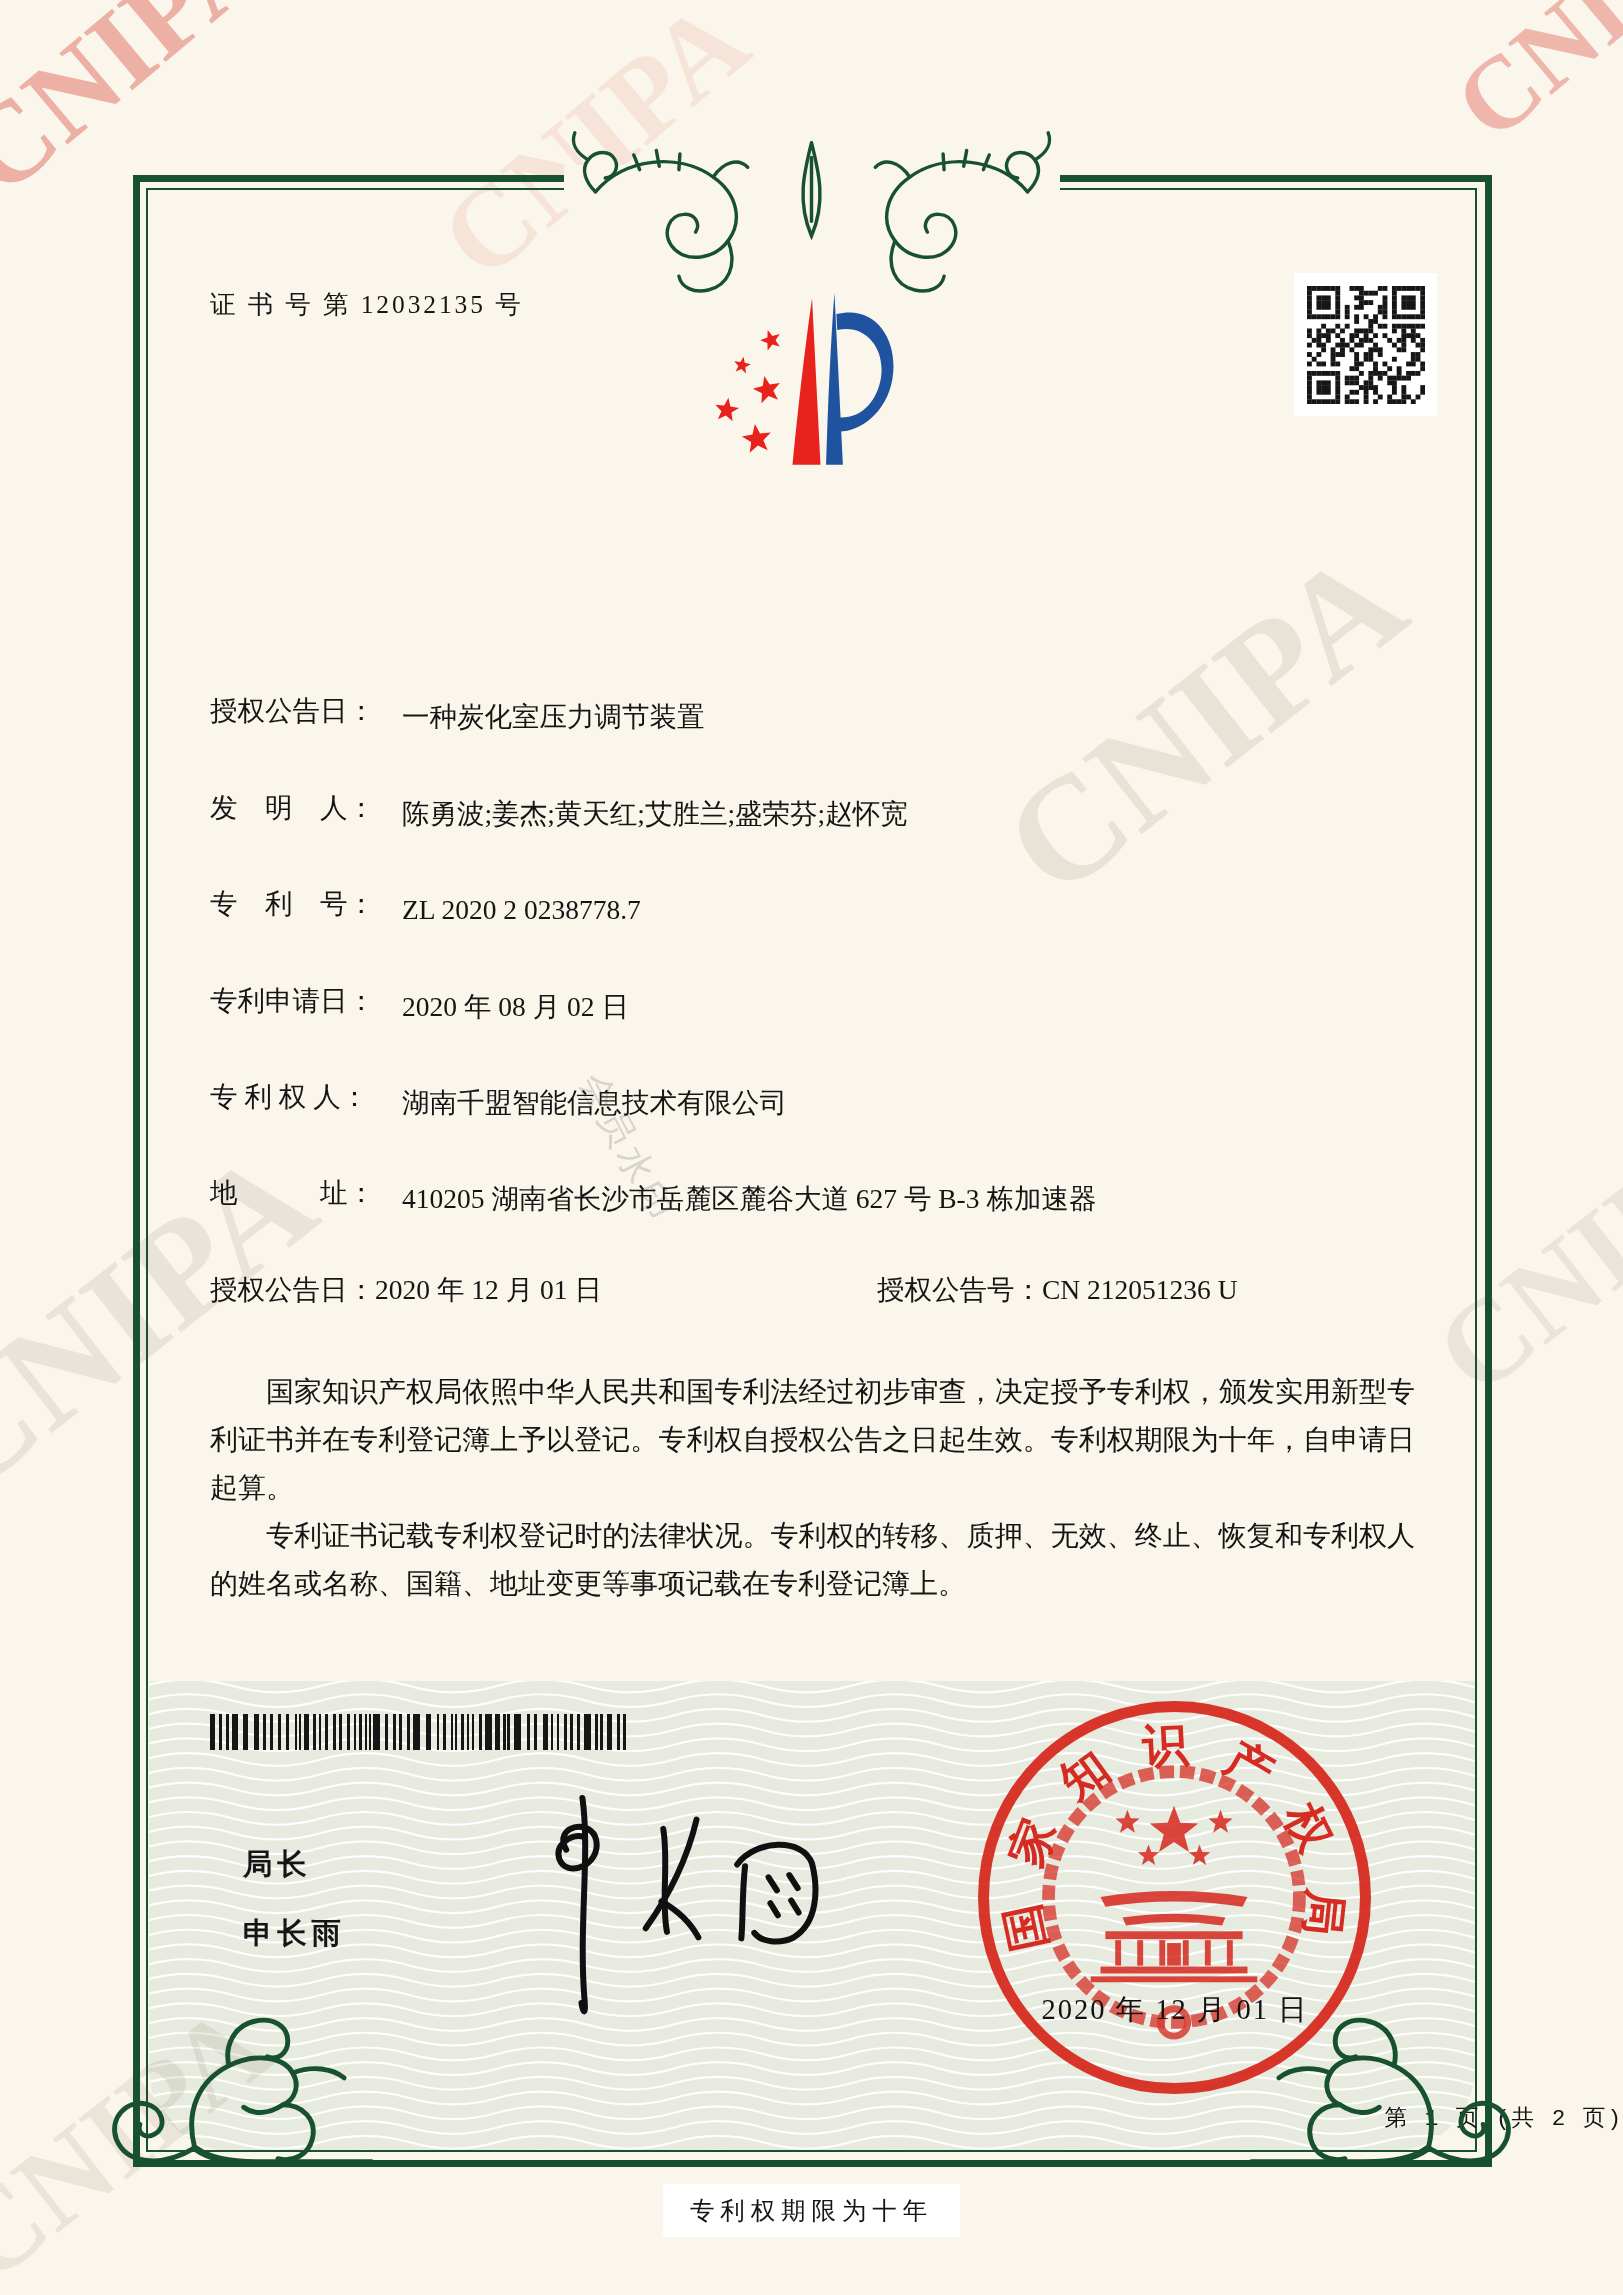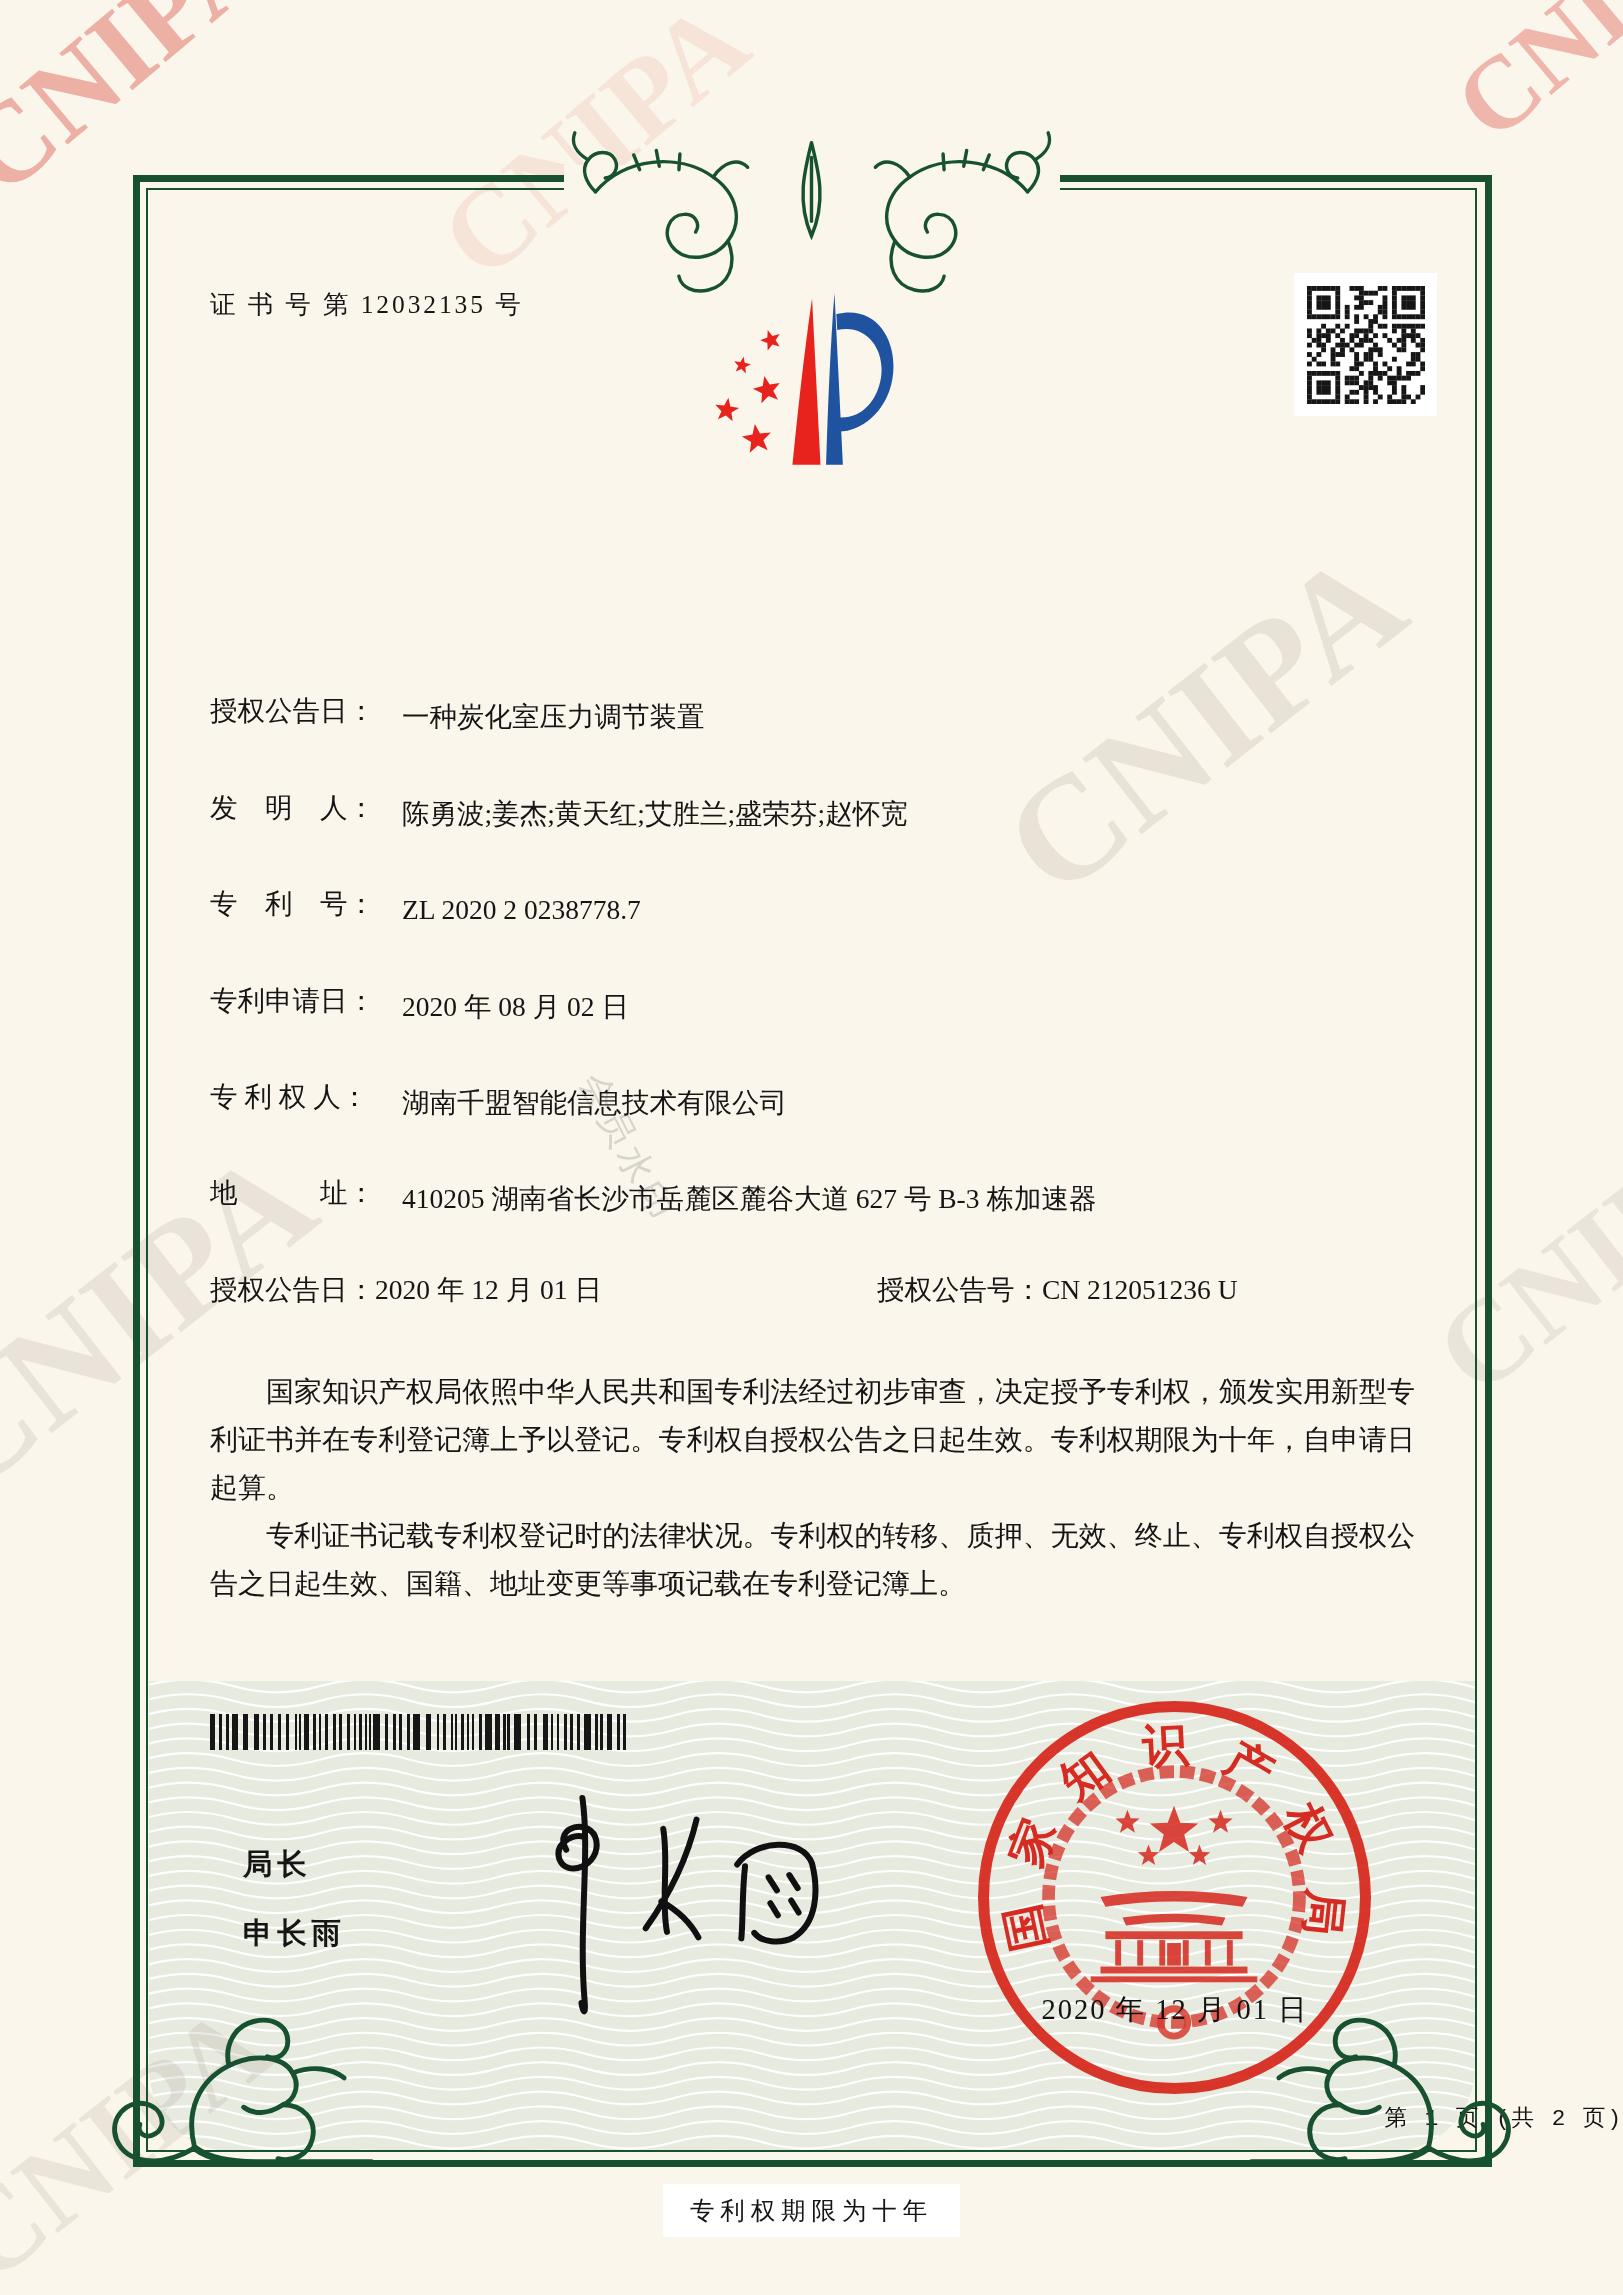--- a/index.html
+++ b/index.html
@@ -527,21 +527,21 @@
   </div>
   <div class="grant-pair" style="left:210px;top:1272px">
     <span>授权公告日：</span><span>2020 年 12 月 01 日</span>
   </div>
   <div class="grant-pair" style="left:877px;top:1272px">
     <span>授权公告号：</span><span>CN 212051236 U</span>
   </div>
 
   <div class="paras">
     <p>国家知识产权局依照中华人民共和国专利法经过初步审查，决定授予专利权，颁发实用新型专利证书并在专利登记簿上予以登记。专利权自授权公告之日起生效。专利权期限为十年，自申请日起算。</p>
-    <p>专利证书记载专利权登记时的法律状况。专利权的转移、质押、无效、终止、专利权自授权公告之日起生效、国籍、地址变更等事项记载在专利登记簿上。</p>
+    <p>专利证书记载专利权登记时的法律状况。专利权的转移、质押、无效、终止、恢复和专利权人的姓名或名称、国籍、地址变更等事项记载在专利登记簿上。</p>
   </div>
 
   <div class="barcode" id="barcode">
       <div class="bar" style="left: 0px; width: 5.4px;"></div>
       <div class="bar" style="left: 8.8px; width: 3.4px;"></div>
       <div class="bar" style="left: 15.7px; width: 3.4px;"></div>
       <div class="bar" style="left: 21.6px; width: 6.9px;"></div>
       <div class="bar" style="left: 33px; width: 5.4px;"></div>
       <div class="bar" style="left: 44px; width: 5.4px;"></div>
       <div class="bar" style="left: 53px; width: 3.4px;"></div>

